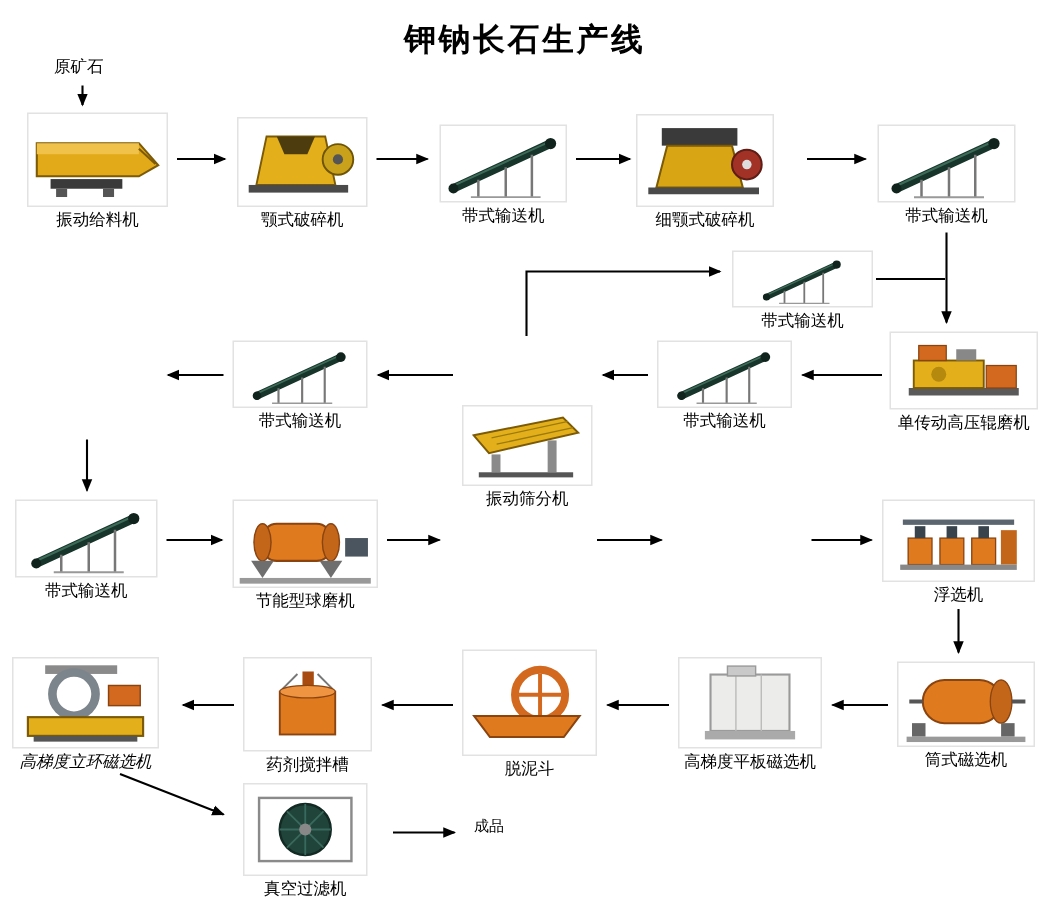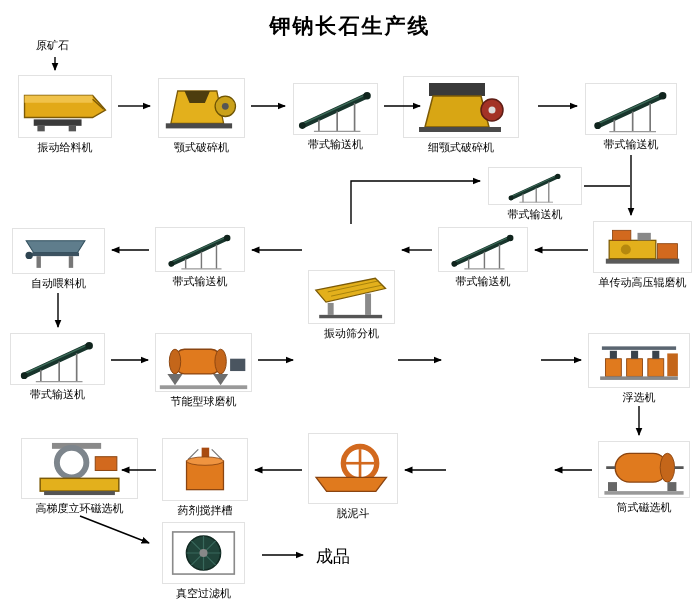--- a/index.html
+++ b/index.html
@@ -8,21 +8,21 @@
   .stage { position: relative; width: 700px; height: 600px; background: #fff; overflow: hidden; }
   .title { position: absolute; top: 12px; left: 0; width: 100%; text-align: center;
            font-size: 21px; font-weight: bold; letter-spacing: 2px; color: #000; }
   .node { position: absolute; }
   .imgbox { width: 100%; background: #fff; border: 1px solid #e2e2e2;
             display: flex; align-items: center; justify-content: center; overflow: hidden; }
   .imgbox svg { width: 100%; height: 100%; display: block; }
   .label { margin-top: 3px; text-align: center; font-size: 11px; color: #000;
            white-space: nowrap; line-height: 1.2; }
   .floating-label { position: absolute; font-size: 11px; color: #000; line-height: 1.2; }
-  .product-label { font-size: 17px; }
+  .product-label { font-size: 10px; font-family: Liberation Mono, monospace; }
   .arrows { position: absolute; top: 0; left: 0; pointer-events: none; }
   .symbol-defs { position: absolute; width: 0; height: 0; overflow: hidden; }
 </style>
 </head>
 <body>
 
 <svg class="symbol-defs" aria-hidden="true">
   <defs>
     <symbol id="icon-conveyor" viewBox="0 0 100 60">
       <line x1="10" y1="50" x2="88" y2="14" stroke="#18352c" stroke-width="7" stroke-linecap="round"></line>
@@ -182,21 +182,21 @@
 
   <div class="node" style="left:293px; top:83px; width:85px;">
     <div class="imgbox" style="height:52px;">
       <svg viewBox="0 0 100 60">
           <use href="#icon-conveyor"></use>
         </svg>
     </div>
     <div class="label">带式输送机</div>
   </div>
 
-  <div class="node" style="left:403px; top:76px; width:116px;">
+  <div class="node" style="left:424px; top:76px; width:92px;">
     <div class="imgbox" style="height:62px;">
       <svg viewBox="0 0 100 60">
           <use href="#icon-finecrusher"></use>
         </svg>
     </div>
     <div class="label">细颚式破碎机</div>
   </div>
 
   <div class="node" style="left:585px; top:83px; width:92px;">
     <div class="imgbox" style="height:52px;">
@@ -245,28 +245,20 @@
 
   <div class="node" style="left:155px; top:227px; width:90px;">
     <div class="imgbox" style="height:45px;">
       <svg viewBox="0 0 100 60">
           <use href="#icon-conveyor"></use>
         </svg>
     </div>
     <div class="label">带式输送机</div>
   </div>
 
-  <div class="node" style="left:12px; top:228px; width:93px;">
-    <div class="imgbox" style="height:46px;">
-      <svg viewBox="0 0 100 60">
-          <use href="#icon-autofeeder"></use>
-        </svg>
-    </div>
-    <div class="label">自动喂料机</div>
-  </div>
 
   <div class="node" style="left:10px; top:333px; width:95px;">
     <div class="imgbox" style="height:52px;">
       <svg viewBox="0 0 100 60">
           <use href="#icon-conveyor"></use>
         </svg>
     </div>
     <div class="label">带式输送机</div>
   </div>
 
@@ -292,40 +284,48 @@
 
   <div class="node" style="left:598px; top:441px; width:92px;">
     <div class="imgbox" style="height:57px;">
       <svg viewBox="0 0 100 60">
           <use href="#icon-drummag"></use>
         </svg>
     </div>
     <div class="label">筒式磁选机</div>
   </div>
 
+  <div class="node" style="left:452px; top:438px; width:96px;">
+    <div class="imgbox" style="height:61px;">
+      <svg viewBox="0 0 100 60">
+          <use href="#icon-platemag"></use>
+        </svg>
+    </div>
+    <div class="label">高梯度平板磁选机</div>
+  </div>
 
   <div class="node" style="left:308px; top:433px; width:90px;">
     <div class="imgbox" style="height:71px;">
       <svg viewBox="0 0 100 60">
           <use href="#icon-desliming"></use>
         </svg>
     </div>
     <div class="label">脱泥斗</div>
   </div>
 
   <div class="node" style="left:162px; top:438px; width:86px;">
     <div class="imgbox" style="height:63px;">
       <svg viewBox="0 0 100 60">
           <use href="#icon-mixtank"></use>
         </svg>
     </div>
     <div class="label">药剂搅拌槽</div>
   </div>
 
-  <div class="node" style="left:21px; top:438px; width:117px;">
+  <div class="node" style="left:8px; top:438px; width:98px;font-style:italic;">
     <div class="imgbox" style="height:61px;">
       <svg viewBox="0 0 100 60">
           <use href="#icon-vringmag"></use>
         </svg>
     </div>
     <div class="label">高梯度立环磁选机</div>
   </div>
 
   <div class="node" style="left:162px; top:522px; width:83px;">
     <div class="imgbox" style="height:62px;">

